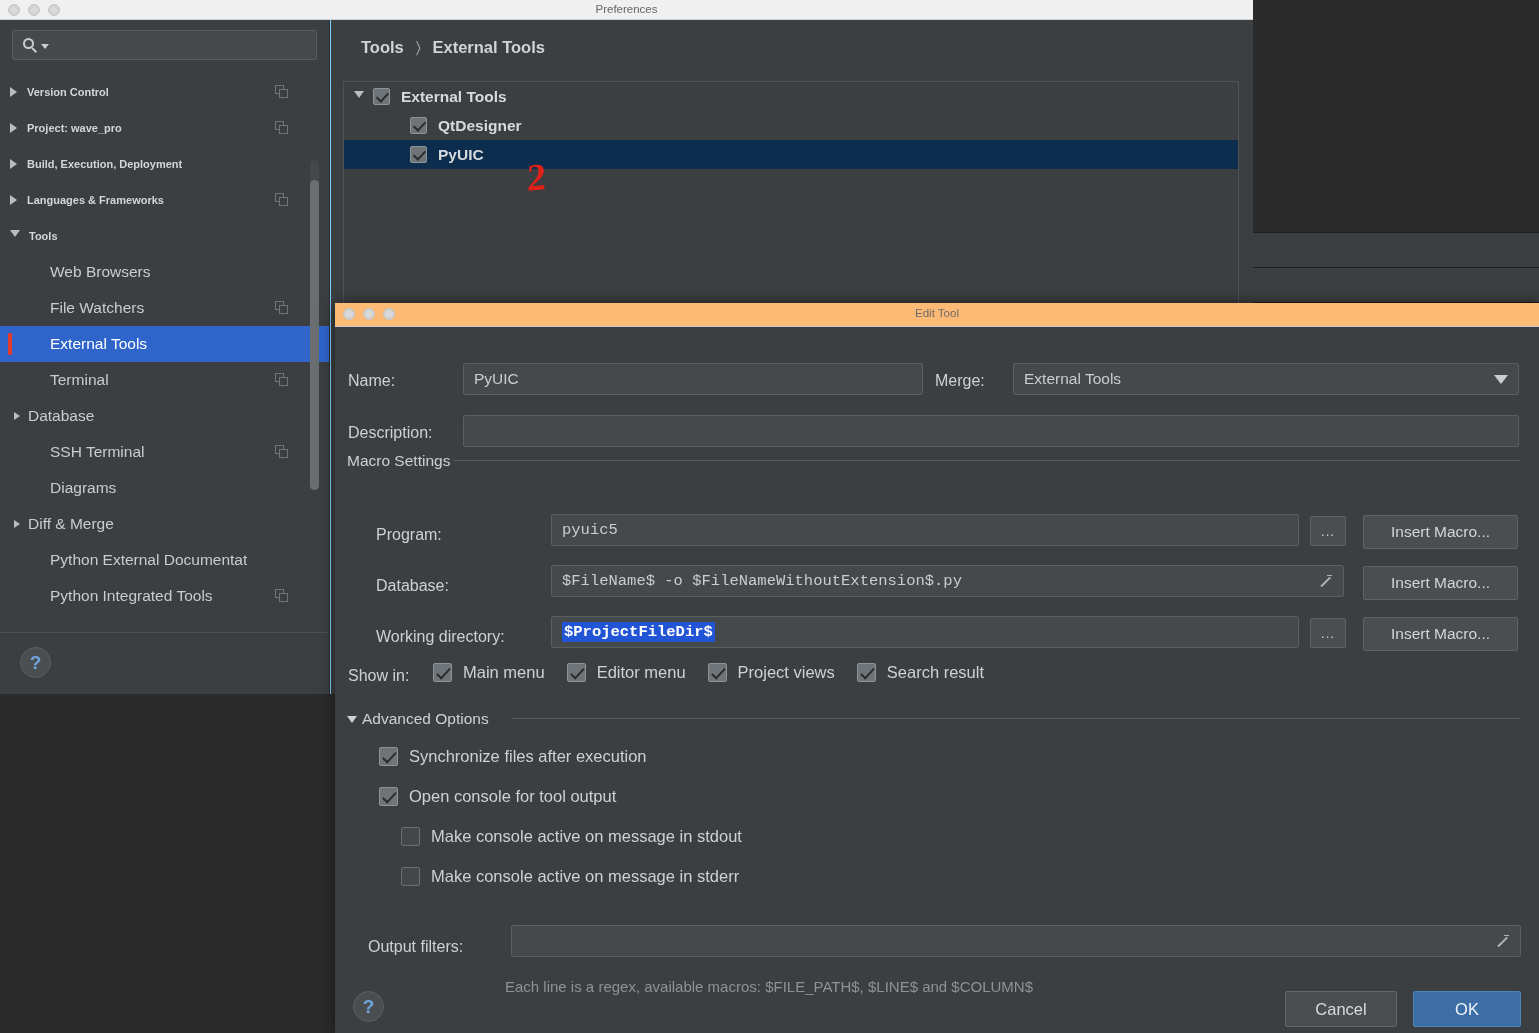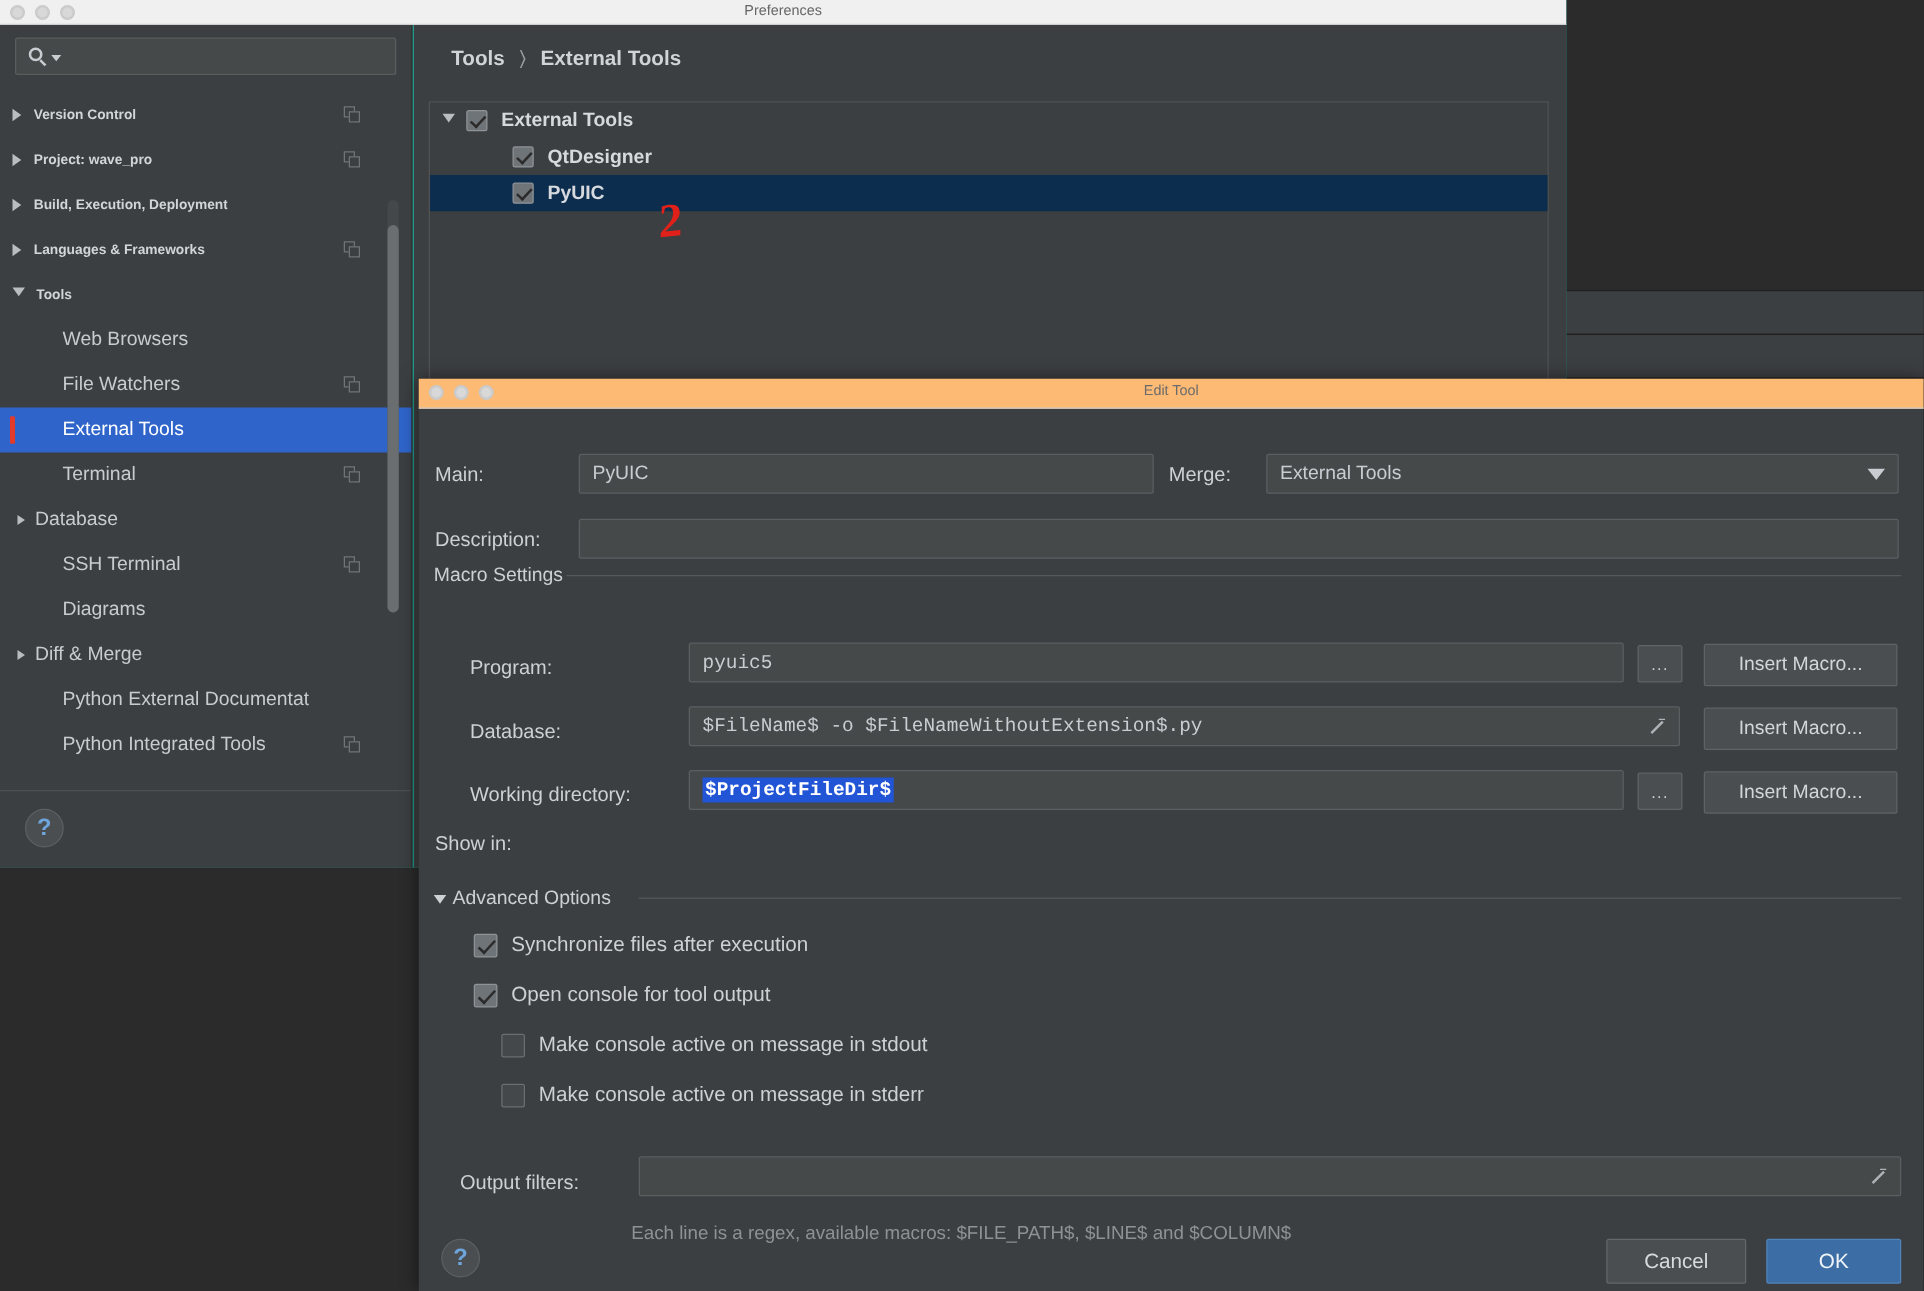--- a/index.html
+++ b/index.html
@@ -12,21 +12,21 @@
   #root { position: relative; width: 1539px; height: 1033px; }
 
   
   .ide-bg { position:absolute; inset:0; background:#2b2b2b; }
   .ide-divider { position:absolute; left:1253px; right:0; height:1px; background:#1f1f1f; }
   .ide-strip   { position:absolute; left:1253px; right:0; background:#3c3f41; }
   .ide-bottom  { position:absolute; left:1253px; right:0; background:#1e1e1e; }
 
   
   .prefs-win { position:absolute; left:0; top:0; width:1253px; height:694px;
-               background:#14b8a6; }
+               background:#7dd3fc; }
   .titlebar { position:absolute; left:0; top:0; width:1253px; height:20px;
               background:#f0f0f0; border-bottom:1px solid #cfcfcf; }
   .titlebar .title { position:absolute; left:0; right:0; top:3px; text-align:center;
               font-size:11.5px; color:#666; }
   .lights { position:absolute; left:8px; top:4px; display:flex; gap:8px; }
   .light { width:12px; height:12px; border-radius:50%; background:#d8d8d8;
            border:1px solid #c9c9c9; }
   .light .glyph { display:block; width:100%; height:100%; border-radius:50%;
            box-shadow: inset 0 0 0 1px rgba(0,0,0,.06); }
 
@@ -341,21 +341,21 @@
           </span>
         <span class="light">
             <span class="glyph"></span>
           </span>
       </div>
       <div class="title">Edit Tool</div>
     </div>
 
     <div class="edit-body">
 
-      <div class="lbl" style="position:absolute; left:13px; top:45px;">Main:</div>
+      <div class="lbl" style="position:absolute; left:13px; top:45px;">Name:</div>
       <div class="field" style="position:absolute; left:128px; top:36px; width:460px;">PyUIC</div>
 
       <div class="lbl" style="position:absolute; left:600px; top:45px;">Merge:</div>
       <div class="field" style="position:absolute; left:678px; top:36px; width:506px; justify-content:space-between;">
         <span>External Tools</span>
         <span class="caret-dn"></span>
       </div>
 
       <div class="lbl" style="position:absolute; left:13px; top:97px;">Description:</div>
       <div class="field" style="position:absolute; left:128px; top:88px; width:1056px;"></div>
@@ -376,20 +376,38 @@
       <div class="btn macro" style="position:absolute; left:1028px; top:239px;">Insert Macro...</div>
 
       <div class="lbl" style="position:absolute; left:41px; top:301px;">Working directory:</div>
       <div class="field mono" style="position:absolute; left:216px; top:289px; width:748px;">
         <span class="sel-text">$ProjectFileDir$</span>
       </div>
       <div class="btn small" style="position:absolute; left:975px; top:291px;">...</div>
       <div class="btn macro" style="position:absolute; left:1028px; top:290px;">Insert Macro...</div>
 
       <div class="lbl" style="position:absolute; left:13px; top:340px;">Show in:</div>
+      <div id="show-in-row" style="position:absolute; left:98px; top:336px; display:flex; align-items:center; gap:22px;">
+          <div class="cb-row">
+            <span class="cb on"></span>
+            <span>Main menu</span>
+          </div>
+          <div class="cb-row">
+            <span class="cb on"></span>
+            <span>Editor menu</span>
+          </div>
+          <div class="cb-row">
+            <span class="cb on"></span>
+            <span>Project views</span>
+          </div>
+          <div class="cb-row">
+            <span class="cb on"></span>
+            <span>Search result</span>
+          </div>
+        </div>
 
       <div style="position:absolute; left:12px; top:383px; display:flex; align-items:center;">
         <span class="adv-caret"></span>
         <span class="group-title" style="position:static;">Advanced Options</span>
       </div>
       <div class="group-line" style="left:176px; top:391px; width:1010px;"></div>
 
       <div id="adv-list" style="position:absolute; left:44px; top:420px;">
           <div class="cb-row" style="margin-bottom: 21px; margin-left: 0px;">
             <span class="cb on"></span>

